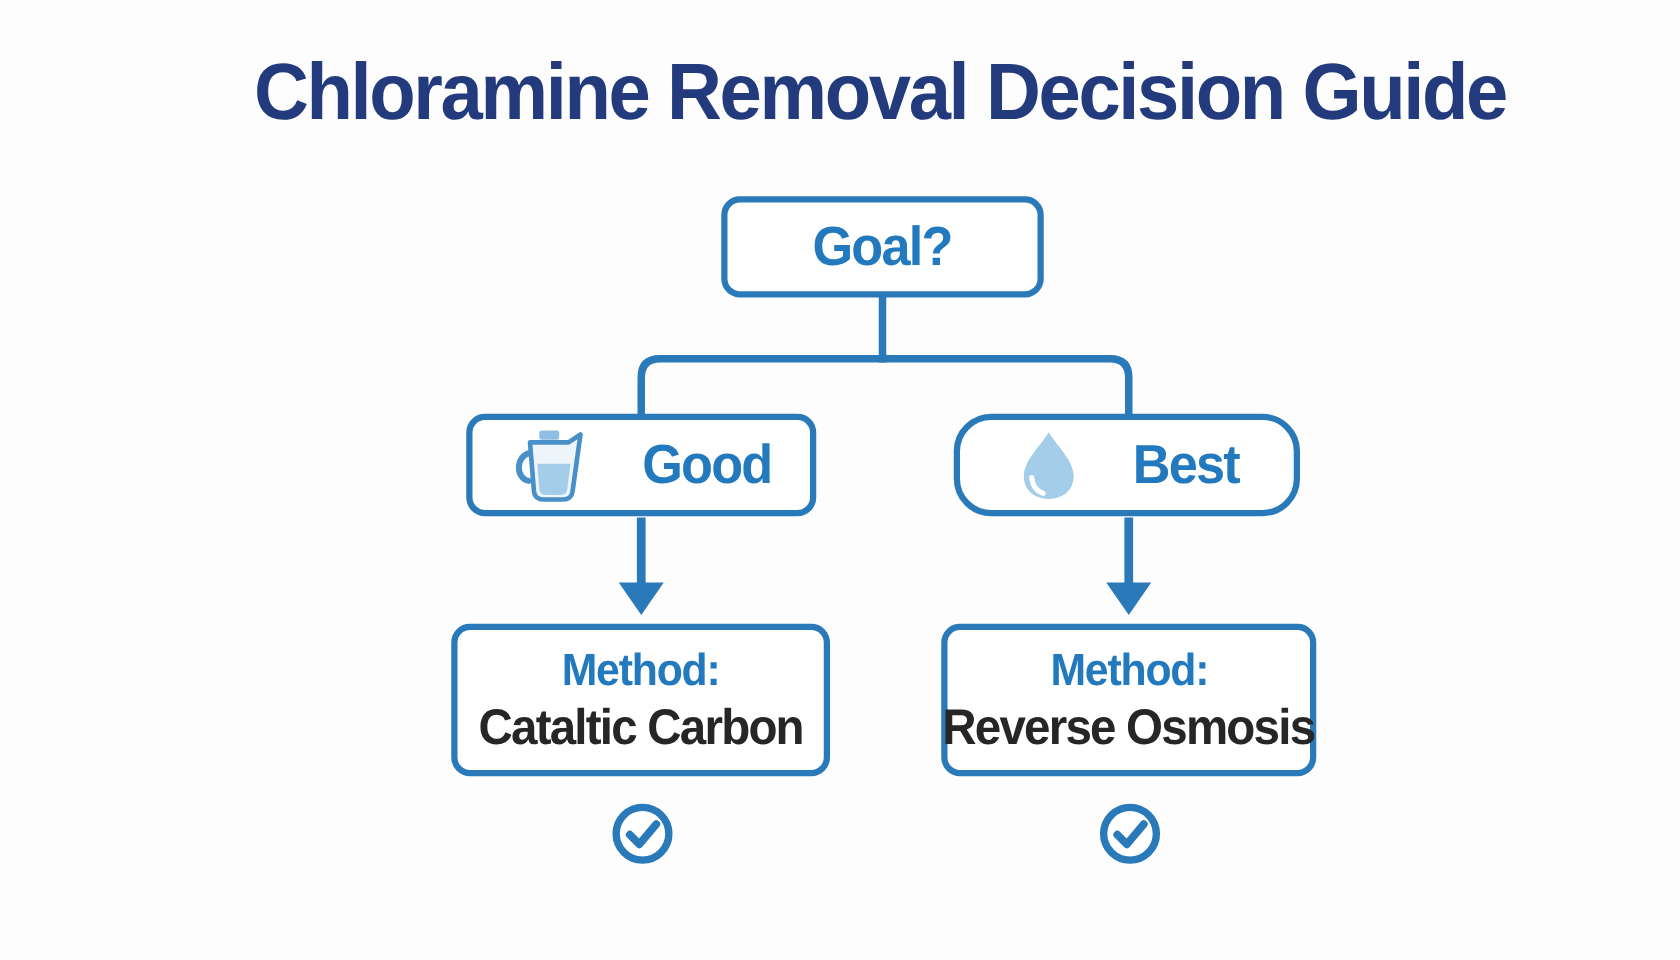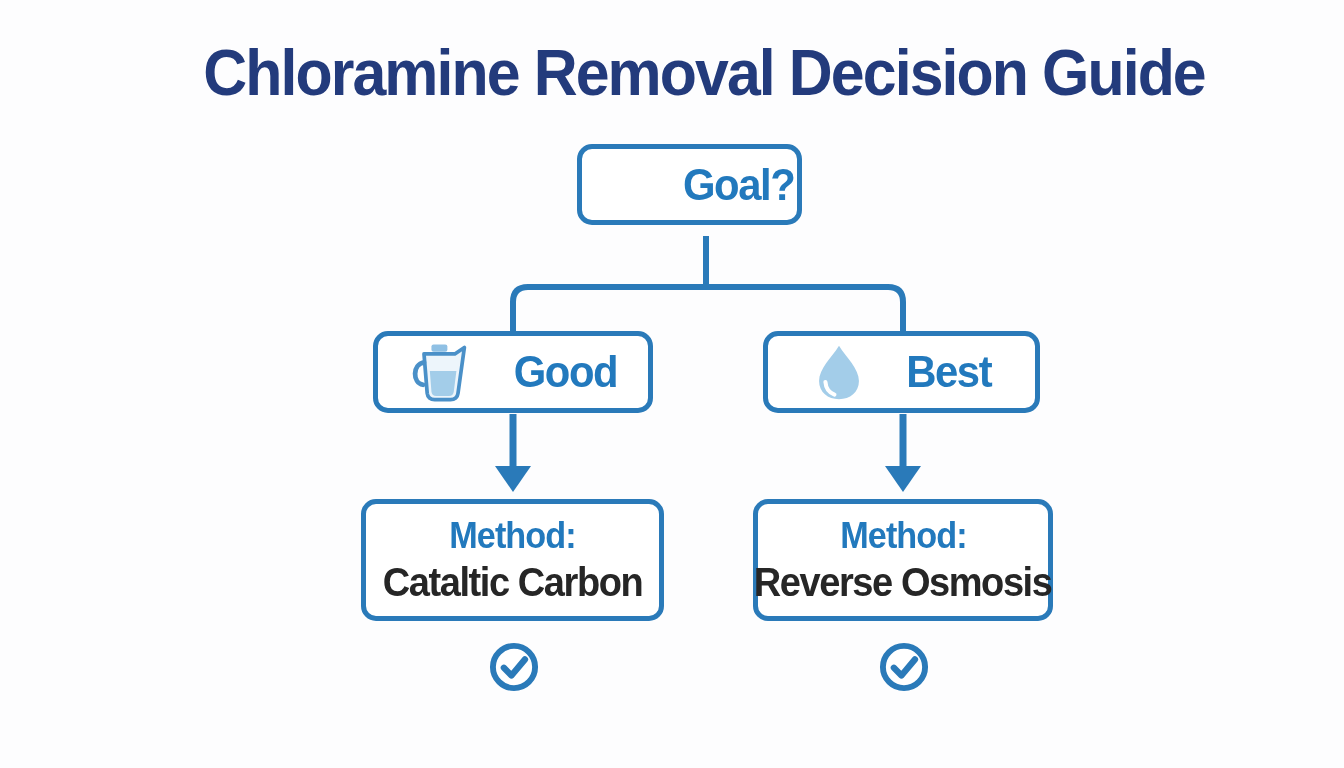--- a/index.html
+++ b/index.html
@@ -37,23 +37,23 @@
   .node {
     position: absolute;
     box-sizing: border-box;
     border: 5px solid var(--line-blue, #2a7ab9);
     border-radius: 15px;
     background: #ffffff;
     display: flex;
     align-items: center;
     justify-content: center;
   }
-  .goal-node   { left: 545px; top: 144px; width: 225px; height: 81px; justify-content: flex-end; }
+  .goal-node   { left: 545px; top: 157px; width: 258px; height: 81px; }
   .good-node   { left: 341px; top: 331px; width: 280px; height: 82px; }
-  .best-node   { left: 731px; top: 331px; width: 277px; height: 82px; }
+  .best-node   { left: 731px; top: 331px; width: 277px; height: 82px; border-radius: 30px; }
   .method-node-left  { left: 329px; top: 499px; width: 303px; height: 122px; flex-direction: column; }
   .method-node-right { left: 721px; top: 499px; width: 300px; height: 122px; flex-direction: column; }
 
   .node-label {
     color: var(--text-blue, #2279bd);
     font-weight: bold;
     font-size: 44px;
     letter-spacing: -1.5px;
     transform: scaleX(0.95);
     white-space: nowrap;

